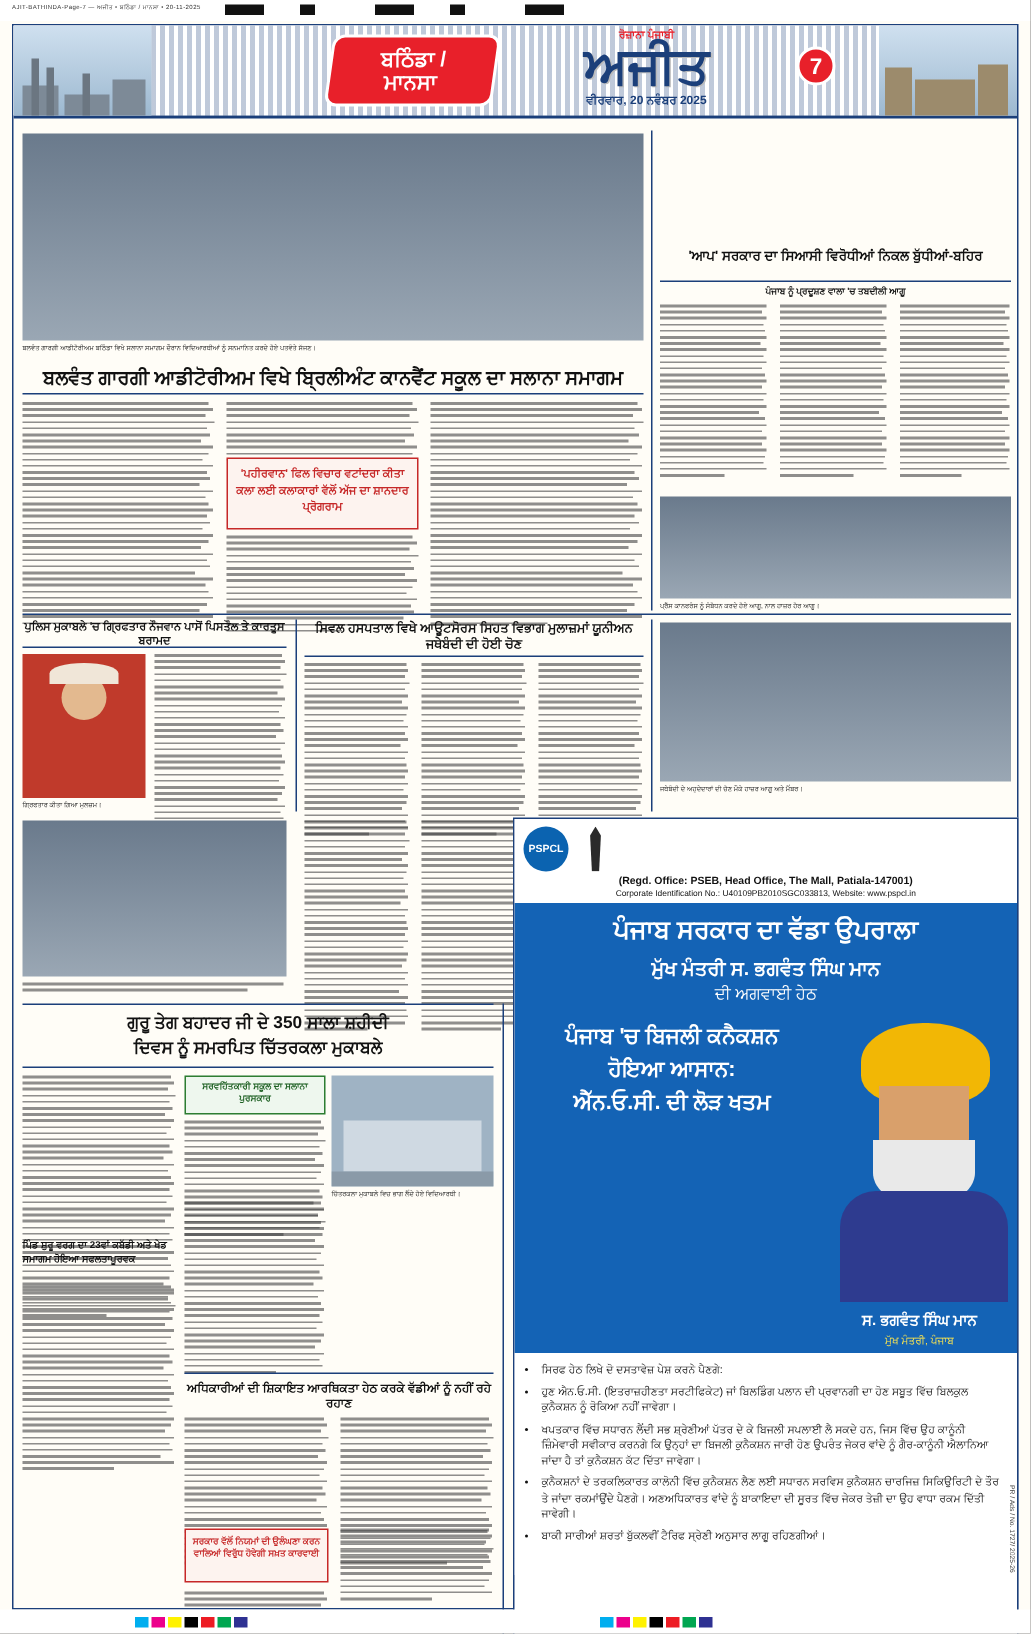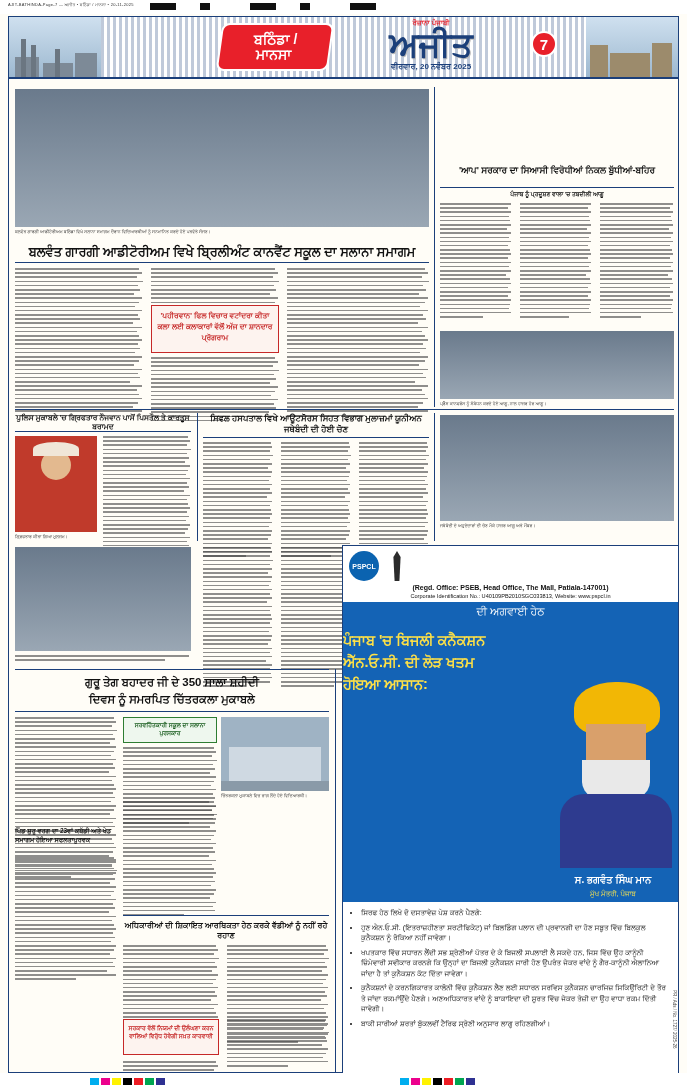--- a/index.html
+++ b/index.html
@@ -91,21 +91,21 @@
   .emblem { width:24px; height:30px; background:#2b2b2b; clip-path:polygon(50% 0,65% 20%,60% 100%,40% 100%,35% 20%); }
   .ad-reg { font-size:7px; text-align:center; font-weight:bold; margin-top:3px; color:#111;}
   .ad-cin { font-size:5.6px; text-align:center; color:#111; margin-top:2px; }
 
   .ad-blue {
     background:#1463b5; color:#fff; position:relative; height:300px; overflow:hidden;
   }
   .ad-h1 { font-size:17px; font-weight:bold; text-align:center; padding-top:8px; color:#ffffff; }
   .ad-h2 { font-size:13px; font-weight:bold; text-align:center; padding-top:8px; }
   .ad-h3 { font-size:11px; text-align:center; padding-top:3px; }
-  .ad-h4 { font-size:14.5px; font-weight:bold; color:#fde047; padding-top:12px; line-height:20px;}
+  .ad-h4 { font-size:14.5px; font-weight:bold; text-align:center; color:#ffffff; padding-top:12px; line-height:20px;}
   .cm-photo { position:absolute; right:4px; bottom:34px; width:118px; height:186px; }
   .turban { position:absolute; left:18px; top:0; width:86px; height:54px; background:#f2b705;
      border-radius:48% 48% 35% 35%; }
   .face { position:absolute; left:30px; top:42px; width:60px; height:64px; background:#d9a06b; border-radius:0 0 45% 45%; }
   .beard { position:absolute; left:26px; top:78px; width:68px; height:44px; background:#e9e9e9; border-radius:0 0 50% 50%; }
   .kurta { position:absolute; left:4px; top:112px; width:112px; height:74px; background:#2e3b8f; border-radius:24px 24px 0 0;}
   .cm-name { position:absolute; right:6px; bottom:16px; width:118px; text-align:center;
      font-size:10px; font-weight:bold; color:#fff; }
   .cm-desig { position:absolute; right:6px; bottom:4px; width:118px; text-align:center;
      font-size:7px; color:#ffe74d; }
@@ -843,42 +843,44 @@
         <div class="ad-top">
           <div class="ad-org">
             <div class="pspcl-logo">PSPCL</div>
             <div class="emblem"></div>
           </div>
           <div class="ad-reg">(Regd. Office: PSEB, Head Office, The Mall, Patiala-147001)</div>
           <div class="ad-cin">Corporate Identification No.: U40109PB2010SGC033813, Website: www.pspcl.in</div>
         </div>
 
         <div class="ad-blue">
+          <div class="ad-h1">ਪੰਜਾਬ ਸਰਕਾਰ ਦਾ ਵੱਡਾ ਉਪਰਾਲਾ</div>
+          <div class="ad-h2">ਮੁੱਖ ਮੰਤਰੀ ਸ. ਭਗਵੰਤ ਸਿੰਘ ਮਾਨ</div>
           <div class="ad-h3">ਦੀ ਅਗਵਾਈ ਹੇਠ</div>
           <div class="ad-h4" style="width:210px">ਪੰਜਾਬ 'ਚ ਬਿਜਲੀ ਕਨੈਕਸ਼ਨ</div>
+          <div class="ad-h4" style="width:210px;padding-top:2px">ਹੋਇਆ ਆਸਾਨ:</div>
           <div class="ad-h4" style="width:210px;padding-top:2px">ਐੱਨ.ਓ.ਸੀ. ਦੀ ਲੋੜ ਖਤਮ</div>
-          <div class="ad-h4" style="width:210px;padding-top:2px">ਹੋਇਆ ਆਸਾਨ:</div>
 
           <div class="cm-photo">
             <i class="turban"></i>
             <i class="face"></i>
             <i class="beard"></i>
             <i class="kurta"></i>
           </div>
           <div class="cm-name">ਸ. ਭਗਵੰਤ ਸਿੰਘ ਮਾਨ</div>
           <div class="cm-desig">ਮੁੱਖ ਮੰਤਰੀ, ਪੰਜਾਬ</div>
         </div>
 
 
         <div class="ad-list">
           <ul>
             <li>ਸਿਰਫ ਹੇਠ ਲਿਖੇ ਦੋ ਦਸਤਾਵੇਜ਼ ਪੇਸ਼ ਕਰਨੇ ਪੈਣਗੇ:</li>
             <li>ਹੁਣ ਐਨ.ਓ.ਸੀ. (ਇਤਰਾਜ਼ਹੀਣਤਾ ਸਰਟੀਫਿਕੇਟ) ਜਾਂ ਬਿਲਡਿੰਗ ਪਲਾਨ ਦੀ ਪ੍ਰਵਾਨਗੀ ਦਾ ਹੋਣ ਸਬੂਤ ਵਿੱਚ ਬਿਲਕੁਲ ਕੁਨੈਕਸ਼ਨ ਨੂੰ ਰੋਕਿਆ ਨਹੀਂ ਜਾਵੇਗਾ।</li>
             <li>ਖਪਤਕਾਰ ਵਿੱਚ ਸਧਾਰਨ ਲੈਂਦੀ ਸਭ ਸ਼੍ਰੇਣੀਆਂ ਪੱਤਰ ਦੇ ਕੇ ਬਿਜਲੀ ਸਪਲਾਈ ਲੈ ਸਕਦੇ ਹਨ, ਜਿਸ ਵਿੱਚ ਉਹ ਕਾਨੂੰਨੀ ਜ਼ਿੰਮੇਵਾਰੀ ਸਵੀਕਾਰ ਕਰਨਗੇ ਕਿ ਉਨ੍ਹਾਂ ਦਾ ਬਿਜਲੀ ਕੁਨੈਕਸ਼ਨ ਜਾਰੀ ਹੋਣ ਉਪਰੰਤ ਜੇਕਰ ਵਾਂਦੇ ਨੂੰ ਗੈਰ-ਕਾਨੂੰਨੀ ਐਲਾਨਿਆ ਜਾਂਦਾ ਹੈ ਤਾਂ ਕੁਨੈਕਸ਼ਨ ਕੱਟ ਦਿੱਤਾ ਜਾਵੇਗਾ।</li>
-            <li>ਕੁਨੈਕਸ਼ਨਾਂ ਦੇ ਕਰਨਗਿਕਾਰਤ ਕਾਲੋਨੀ ਵਿੱਚ ਕੁਨੈਕਸ਼ਨ ਲੈਣ ਲਈ ਸਧਾਰਨ ਸਰਵਿਸ ਕੁਨੈਕਸ਼ਨ ਚਾਰਜਿਜ਼ ਸਿਕਿਉਰਿਟੀ ਦੇ ਤੌਰ ਤੇ ਜਾਂਦਾ ਰਕਮਾਂਉਂਦੇ ਪੈਣਗੇ। ਅਣਅਧਿਕਾਰਤ ਵਾਂਦੇ ਨੂੰ ਬਾਕਾਇਦਾ ਦੀ ਸੂਰਤ ਵਿੱਚ ਜੇਕਰ ਤੇਜ਼ੀ ਦਾ ਉਹ ਵਾਧਾ ਰਕਮ ਦਿੱਤੀ ਜਾਵੇਗੀ।</li>
+            <li>ਕੁਨੈਕਸ਼ਨਾਂ ਦੇ ਤਰਕਲਿਕਾਰਤ ਕਾਲੋਨੀ ਵਿੱਚ ਕੁਨੈਕਸ਼ਨ ਲੈਣ ਲਈ ਸਧਾਰਨ ਸਰਵਿਸ ਕੁਨੈਕਸ਼ਨ ਚਾਰਜਿਜ਼ ਸਿਕਿਉਰਿਟੀ ਦੇ ਤੌਰ ਤੇ ਜਾਂਦਾ ਰਕਮਾਂਉਂਦੇ ਪੈਣਗੇ। ਅਣਅਧਿਕਾਰਤ ਵਾਂਦੇ ਨੂੰ ਬਾਕਾਇਦਾ ਦੀ ਸੂਰਤ ਵਿੱਚ ਜੇਕਰ ਤੇਜ਼ੀ ਦਾ ਉਹ ਵਾਧਾ ਰਕਮ ਦਿੱਤੀ ਜਾਵੇਗੀ।</li>
             <li>ਬਾਕੀ ਸਾਰੀਆਂ ਸ਼ਰਤਾਂ ਬੁੱਕਲਵੀਂ ਟੈਰਿਫ ਸ੍ਰੇਣੀ ਅਨੁਸਾਰ ਲਾਗੂ ਰਹਿਣਗੀਆਂ।</li>
           </ul>
         </div>
 
         <div class="ad-foot">
           
         </div>
 
         <div class="ad-sidecode">PR / Ads / No. 1727/ 2025-26</div>
       </div>

